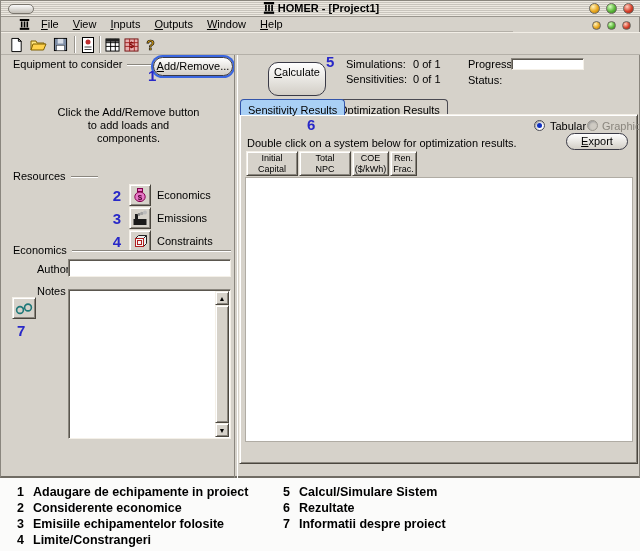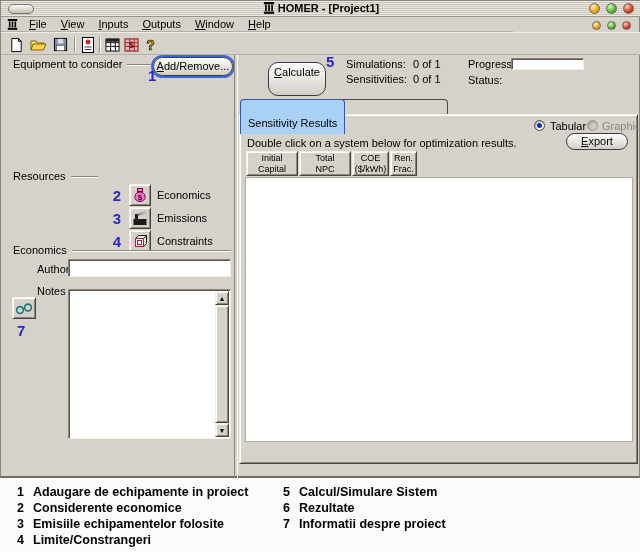--- a/index.html
+++ b/index.html
@@ -17,21 +17,21 @@
     background:linear-gradient(#fbfbfb,#c2beb6); border:1px solid #7a766e; }
   .title-center{ position:absolute; left:0; right:0; top:1px; height:30px; text-align:center; font-weight:bold; font-size:11px; }
   .title-center svg{ vertical-align:-2px; margin-right:3px; }
   .gel{ position:absolute; border-radius:50%; border:1px solid #6a665e; }
   .gel.yellow{ background:radial-gradient(circle at 35% 30%, #fff3c0, #eaa81e 55%, #a87410); }
   .gel.green { background:radial-gradient(circle at 35% 30%, #d8ffc0, #5cb83a 55%, #2e7a18); }
   .gel.red   { background:radial-gradient(circle at 35% 30%, #ffd0c0, #d8402a 55%, #8e2012); }
   .gel.big{ width:11px; height:11px; top:2px; }
   .gel.small{ width:9px; height:9px; top:20px; }
 
-  .menubar{ position:absolute; left:0; top:16px; width:512px; height:15px; background:#d6d2ca; border-bottom:1px solid #b4b0a8; display:flex; align-items:center; }
+  .menubar{ position:absolute; left:0; top:16px; width:512px; height:15px; background:#d6d2ca; border-bottom:1px solid #b4b0a8; display:flex; align-items:center;padding-left:12px; }
   .menubar svg{ margin:0 4px 0 6px; }
   .menu-item{ display:inline-block; padding:1px 7px; cursor:default; }
   .menu-item::first-letter{ text-decoration:underline; }
 
   .toolbar{ position:absolute; left:0; top:31px; width:640px; height:23px; background:#d6d2ca; border-top:1px solid #f2eee6; border-bottom:1px solid #b4b0a8; }
   .tbtn{ position:absolute; top:2px; width:19px; height:19px; display:flex; align-items:center; justify-content:center; }
   .tsep{ position:absolute; top:3px; width:2px; height:17px; border-left:1px solid #9a968e; border-right:1px solid #fff; }
 
   
   .raised{ background:#d6d2ca; border:1px solid; border-color:#f4f0e8 #4a463e #4a463e #f4f0e8; box-shadow:inset 1px 1px 0 #fff, inset -1px -1px 0 #8a867e; }
@@ -48,21 +48,21 @@
 
   .fld-label{ position:absolute; font-size:11px; }
 
   
   .sb{ position:absolute; right:1px; top:1px; bottom:1px; width:14px; background:#e9e5dd; }
   .sb .arrow{ position:absolute; left:0; width:14px; height:14px; font-size:7px; line-height:13px; text-align:center; color:#000; }
   .sb .up{ top:0; } .sb .down{ bottom:0; }
   .sb .thumb{ position:absolute; left:0; top:14px; bottom:14px; width:14px; }
 
   
-  .tab{ position:absolute; height:16px; padding:17px 7px; border:1px solid #4a4a52; border-bottom:none; border-radius:4px 4px 0 0; background:#d6d2ca; font-size:11px; }
+  .tab{ position:absolute; height:16px; padding:4px 7px; border:1px solid #4a4a52; border-bottom:none; border-radius:4px 4px 0 0; background:#d6d2ca; font-size:11px; }
   .tab.active{ background:var(--tab-active); border-color:#3355aa; }
 
   .radio{ position:absolute; width:11px; height:11px; border-radius:50%; background:#fff; border:1px solid #4a4a52; box-shadow:inset 1px 1px 2px #9a9a9a; }
   .radio.checked::after{ content:''; display:block; width:5px; height:5px; border-radius:50%; background:#1030c0; margin:2px auto; }
   .radio.disabled{ background:#cfcbc3; border-color:#9a968e; }
 
   .th-cell{ position:absolute; top:150px; height:25px; font-size:9px; line-height:11px; text-align:center; padding-top:1px; }
 
   
   .legend{ position:absolute; left:0; top:478px; width:640px; height:73px; background:#fbfbfa; }
@@ -161,20 +161,21 @@
       </div>
     </div>
 
     <div class="group-hdr" style="left:12px; top:57px; width:138px">
       <span>Equipment to consider</span>
         <span class="ln"></span>
     </div>
     <div class="pill-btn" style="left:152px; top:56px; width:80px; height:19px; line-height:17px; box-shadow:0 0 0 2px #3a66e0;">Add/Remove...</div>
     <div class="marker" style="left:147px; top:66px">1</div>
 
+    <div style="position:absolute; left:55px; top:105px; width:145px; text-align:center; line-height:13px;">Click the Add/Remove button to add loads and components.</div>
 
     <div class="group-hdr" style="left:12px; top:169px; width:85px">
       <span>Resources</span>
         <span class="ln"></span>
     </div>
 
     <div class="marker" style="left:106px; top:186px; width:14px; text-align:right">2</div>
     <div class="icon-btn raised" style="left:128px; top:183px">
       <svg width="16" height="16" viewBox="0 0 16 16">
           <rect x="5.5" y="1.5" width="5" height="3" fill="#e878c8" stroke="#80004a"></rect>

